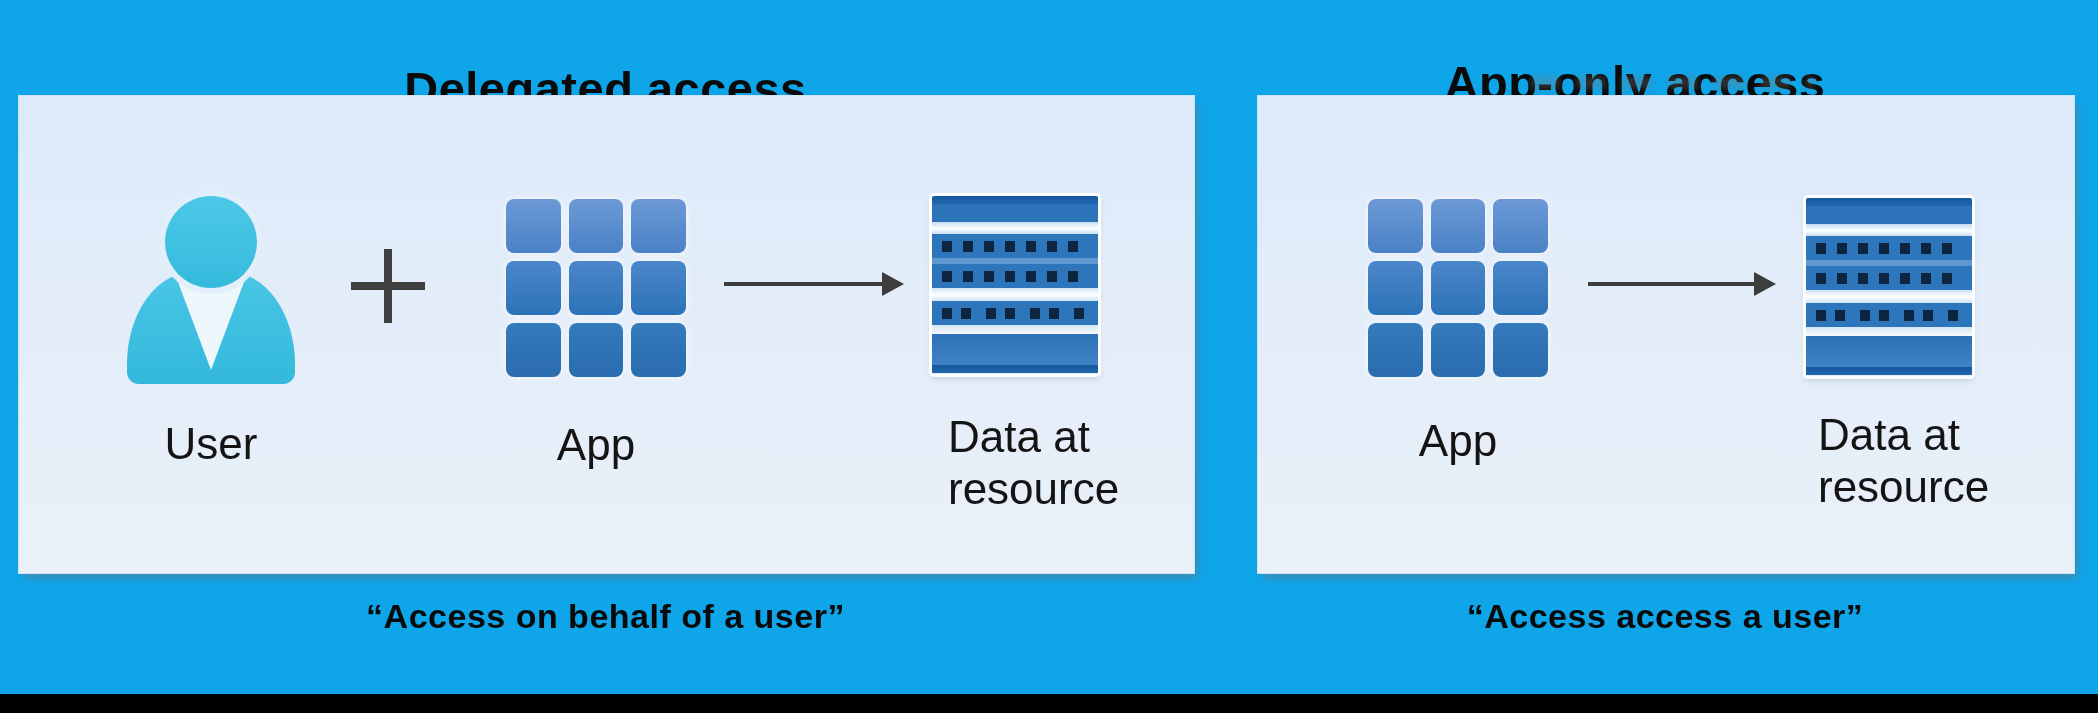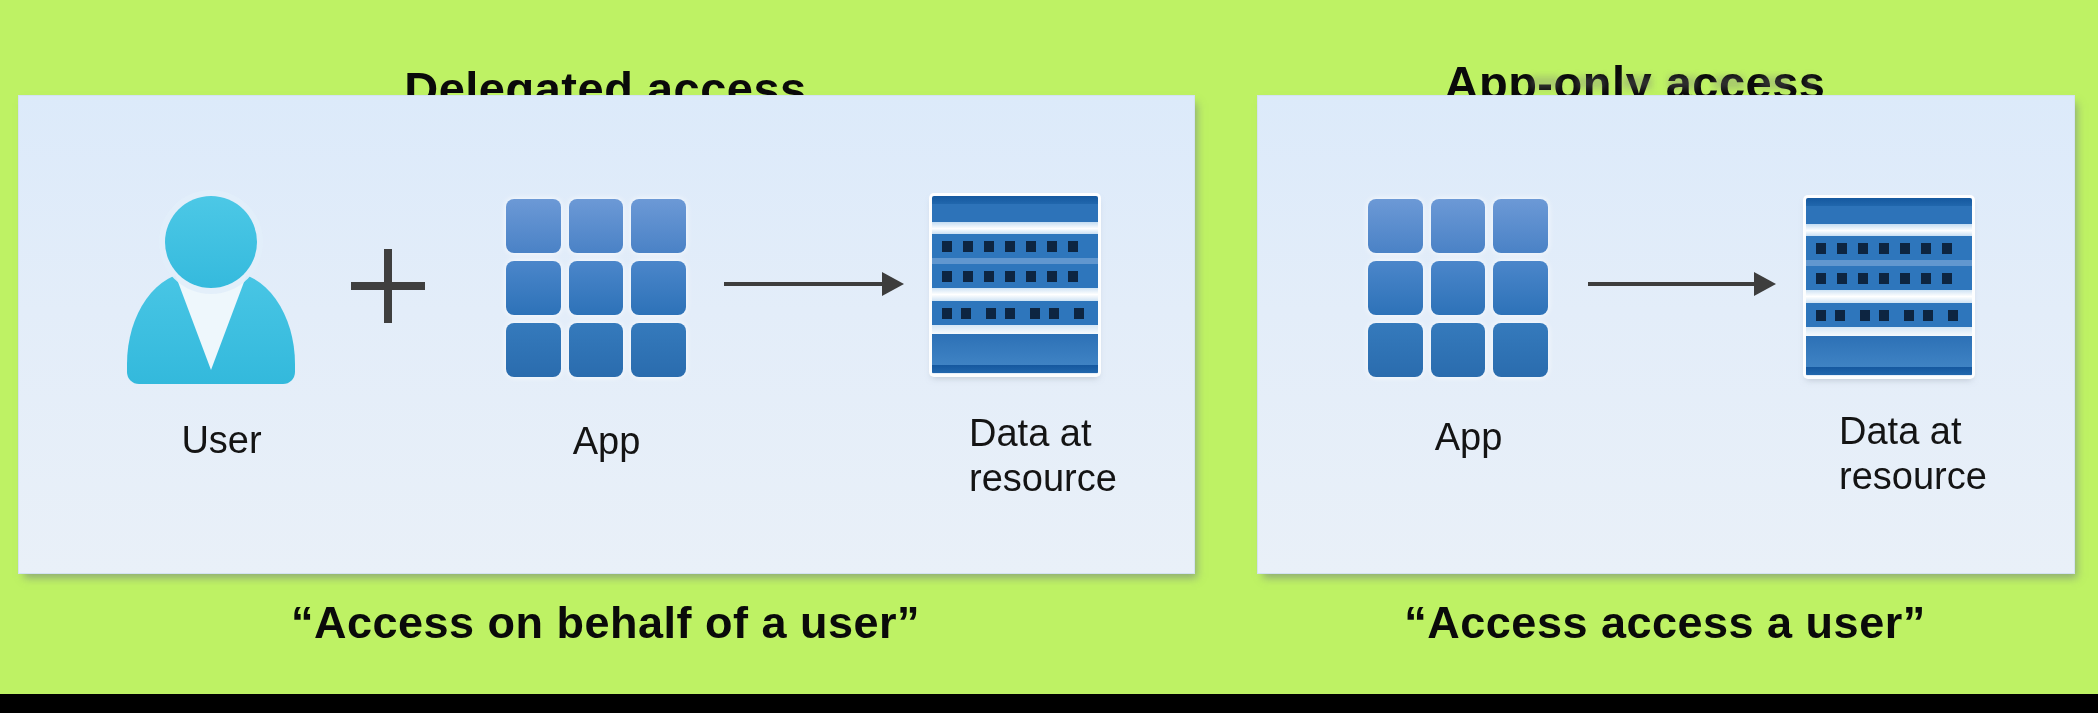--- a/index.html
+++ b/index.html
@@ -1,19 +1,19 @@
 <!DOCTYPE html>
 <html><head>
 <meta charset="utf-8">
 <style>
   html,body{margin:0;padding:0;background:#ffffff;}
   .canvas{
     position:relative;
     width:2098px;height:713px;
-    background:#bef264;
+    background:#0ea5e9;
     font-family:"Liberation Sans", sans-serif;
     overflow:hidden;
   }
 
   
   .panel-title{
     position:absolute;
     text-align:center;
     font-size:47px;font-weight:800;letter-spacing:0.5px;
     color:#0a0a0a;
@@ -25,40 +25,40 @@
     position:absolute;left:1530px;top:76px;width:285px;height:13px;
     background:repeating-linear-gradient(90deg,
       rgba(125,125,125,0.32) 0 30px, rgba(255,255,255,0) 30px 46px);
     filter:blur(3px);
     border-radius:4px;
   }
 
   .caption{
     position:absolute;top:597px;
     text-align:center;
-    font-size:45px;font-weight:800;letter-spacing:0.5px;
+    font-size:34px;font-weight:800;letter-spacing:0.5px;
     color:#0a0a0a;
   }
   .caption-left{left:18px;width:1175px;}
   .caption-right{left:1257px;width:816px;}
 
   
   .panel{
     position:absolute;top:95px;height:477px;
     background:linear-gradient(180deg,#dceafa 0%,#e3edf9 45%,#e9f0f8 100%);
     border:1px solid #d3e2f2;
     box-shadow:4px 6px 8px -2px rgba(105,115,130,0.55);
   }
   .panel-left{left:18px;width:1175px;}
   .panel-right{left:1257px;width:816px;}
 
   
   .figure{position:absolute;display:flex;flex-direction:column;align-items:center;}
   .figure-label{
-    font-size:38px;color:#141414;line-height:1.18;margin-left:21px;
+    font-size:44px;color:#141414;line-height:1.18;
   }
 
   
   .user-icon{position:relative;width:170px;height:190px;}
   .user-torso{
     position:absolute;bottom:2px;left:1px;width:168px;height:112px;
     background:linear-gradient(180deg,#49c6e5 0%,#33b9dc 100%);
     border-radius:66px 66px 12px 12px / 92px 92px 12px 12px;
     overflow:hidden;
   }

